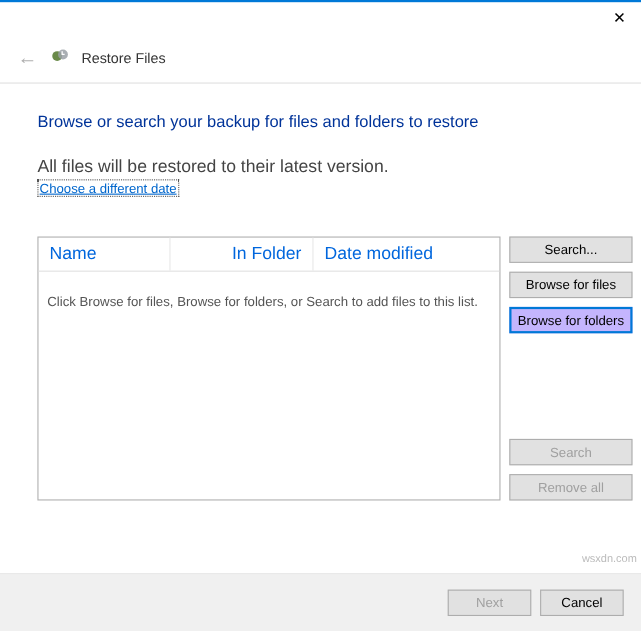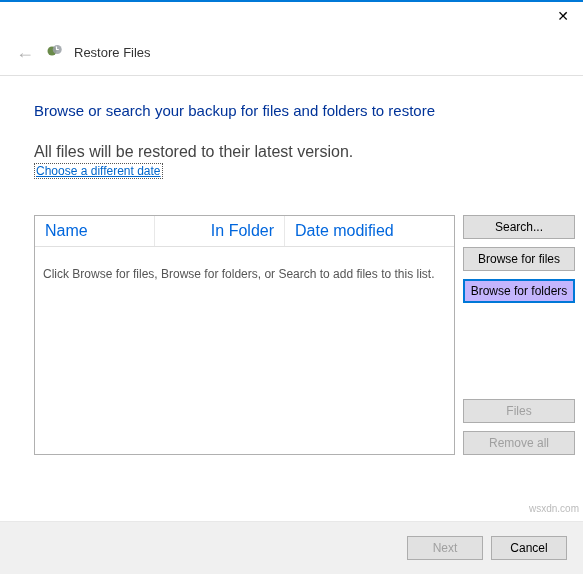--- a/index.html
+++ b/index.html
@@ -192,21 +192,21 @@
           <div class="col col-date">Date modified</div>
         </div>
         <div class="list-body">Click Browse for files, Browse for folders, or Search to add files to this list.</div>
       </div>
 
       <div class="side-buttons">
         <button class="btn">Search...</button>
         <button class="btn">Browse for files</button>
         <button class="btn btn-focused">Browse for folders</button>
         <div class="side-spacer"></div>
-        <button class="btn btn-disabled">Files</button>
+        <button class="btn btn-disabled">Search</button>
         <button class="btn btn-disabled">Remove all</button>
       </div>
     </div>
   </div>
 
   <div class="footer">
     <button class="btn btn-disabled">Next</button>
     <button class="btn">Cancel</button>
   </div>
 

